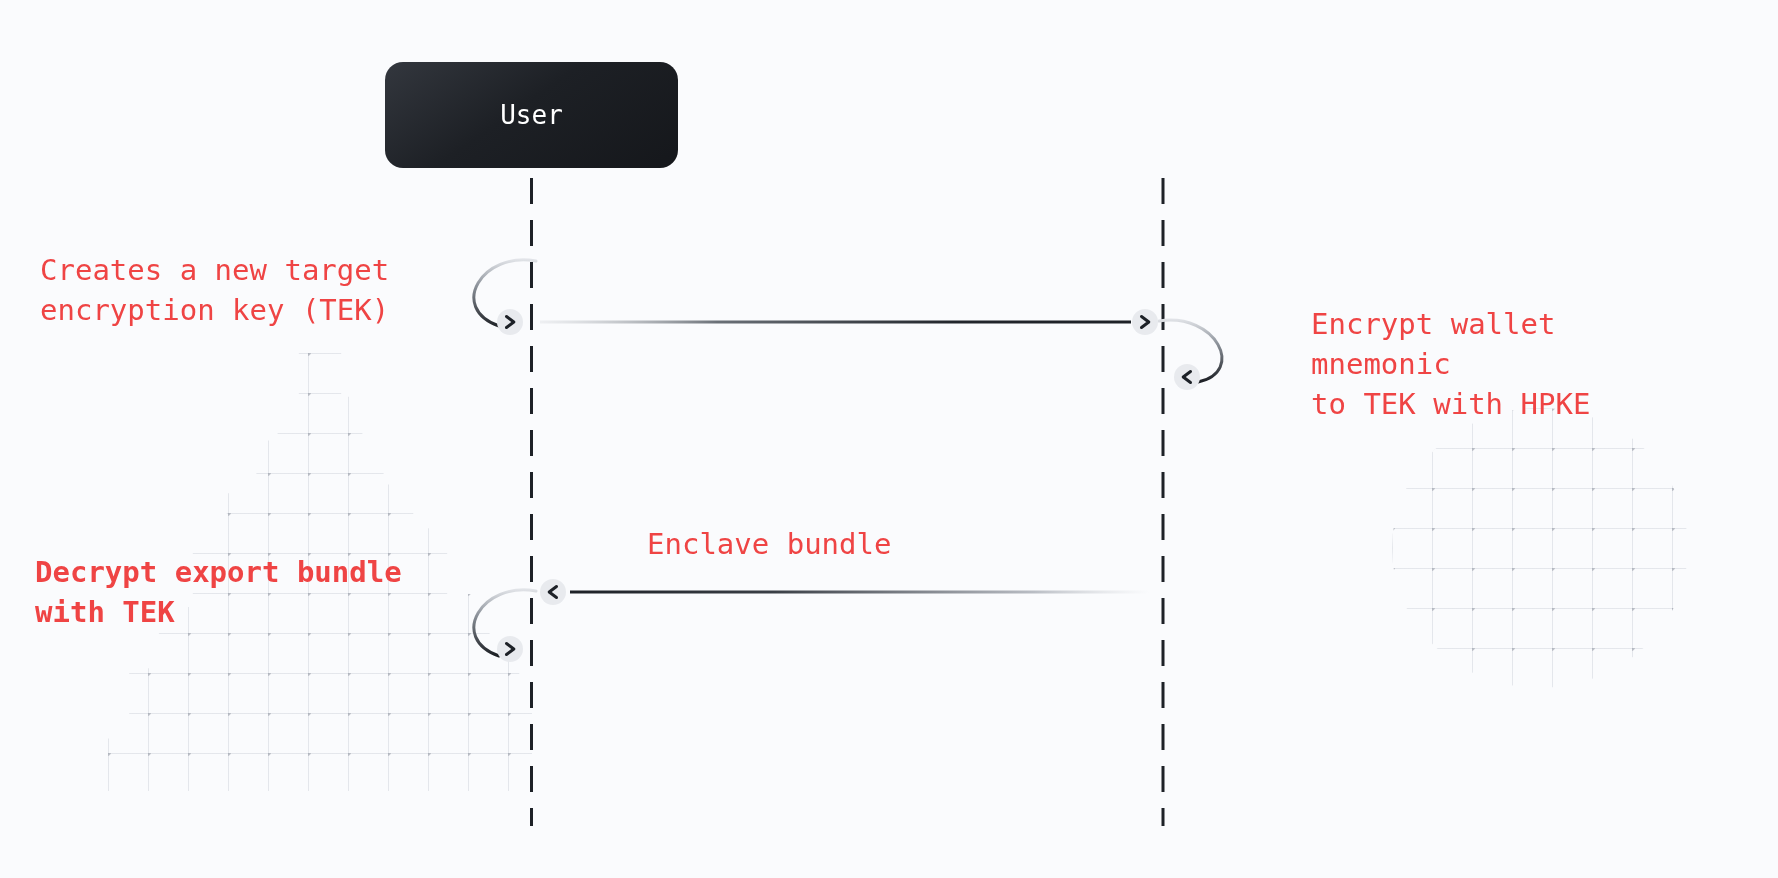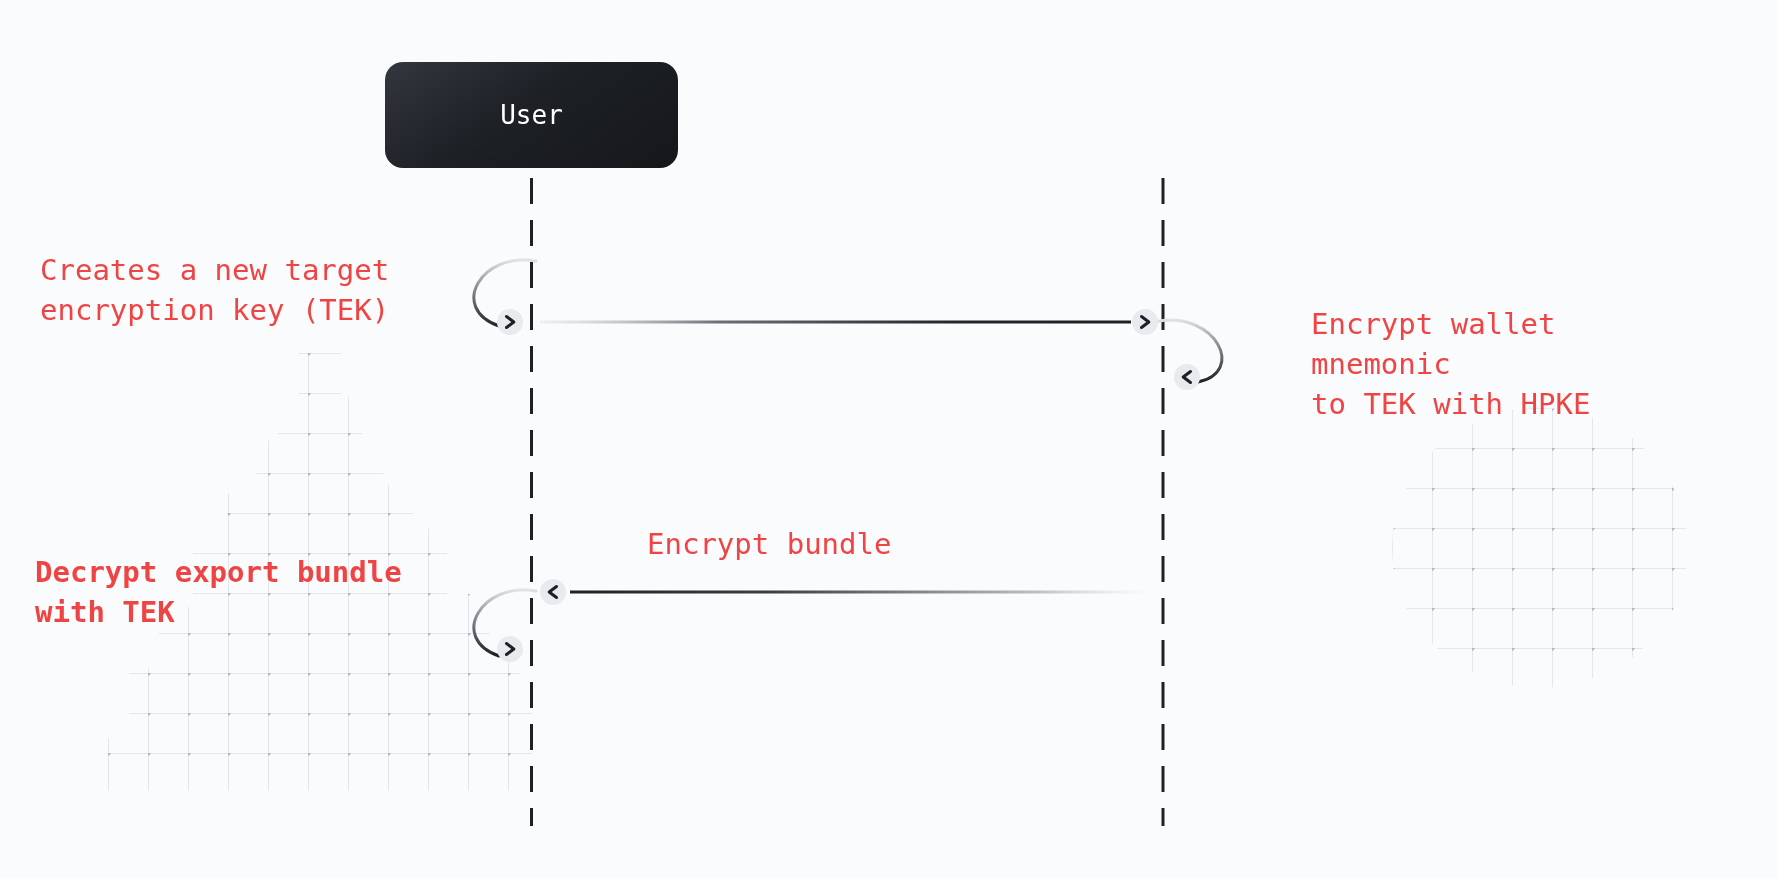--- a/index.html
+++ b/index.html
@@ -147,15 +147,15 @@
     <span>User</span>
   </div>
 
   <div id="note-create" class="note">Creates a new target
 encryption key (TEK)</div>
   <div id="note-encrypt" class="note">Encrypt wallet mnemonic
 to TEK with HPKE</div>
   <div id="note-decrypt" class="note">Decrypt export bundle
 with TEK</div>
 
-  <div id="msg-export-bundle" class="msg-label">Encrypt bundle</div>
+  <div id="msg-export-bundle" class="msg-label">Enclave bundle</div>
 
 </div>
 
 </body></html>

